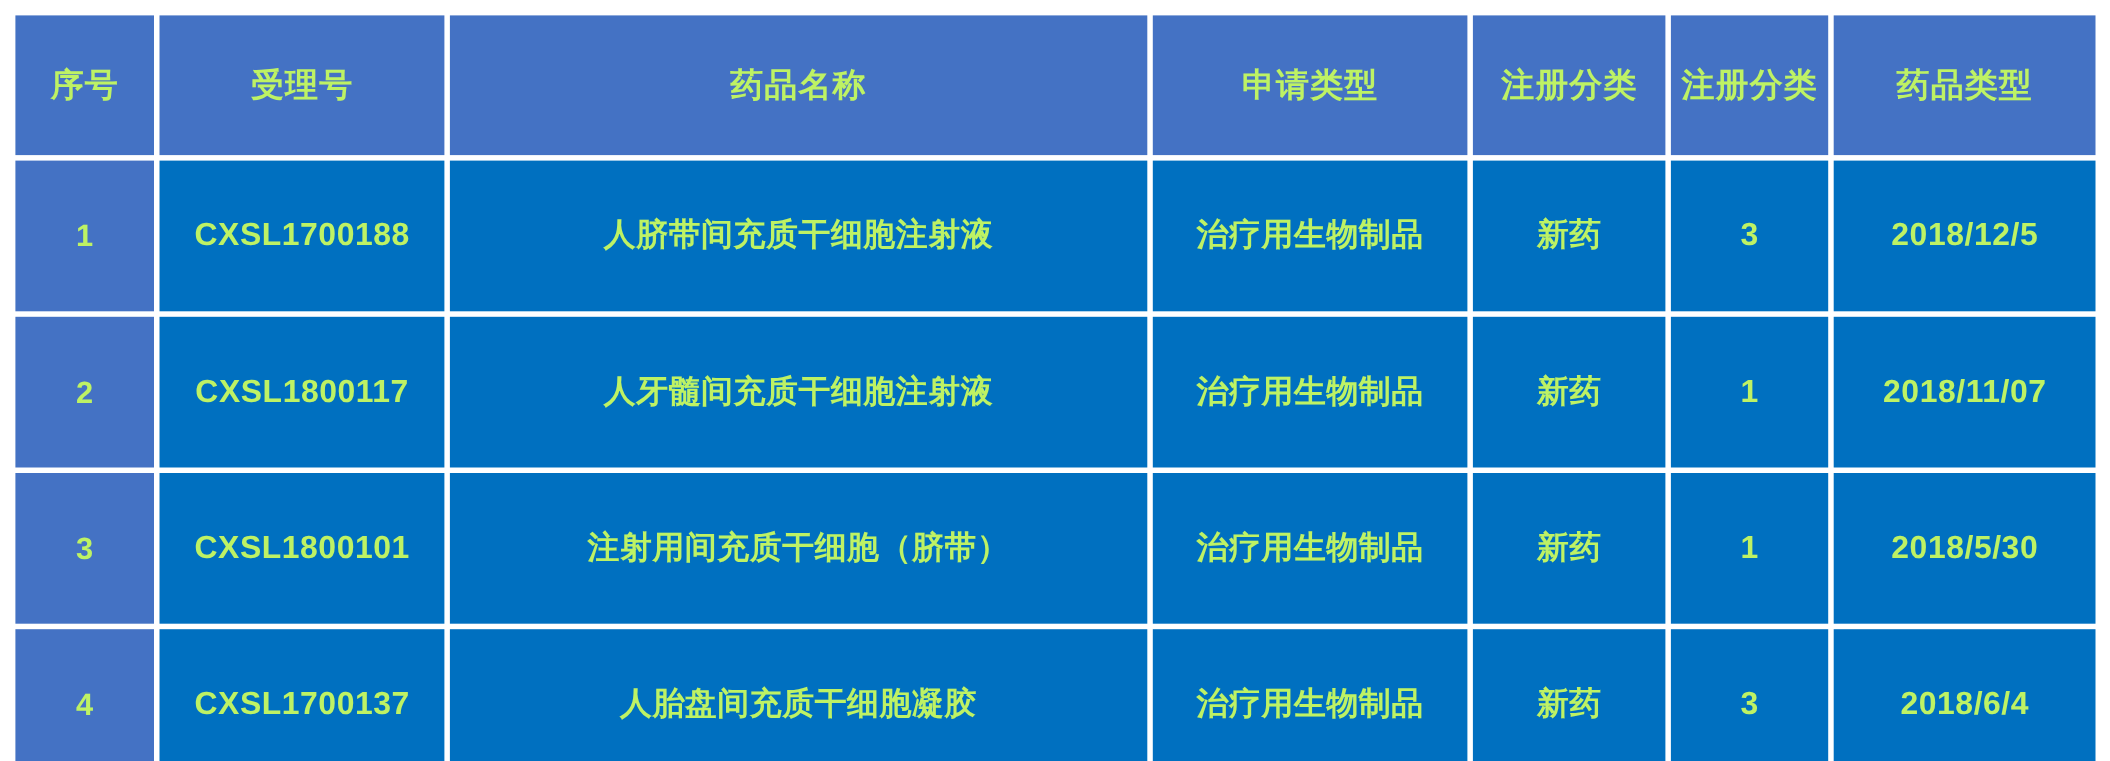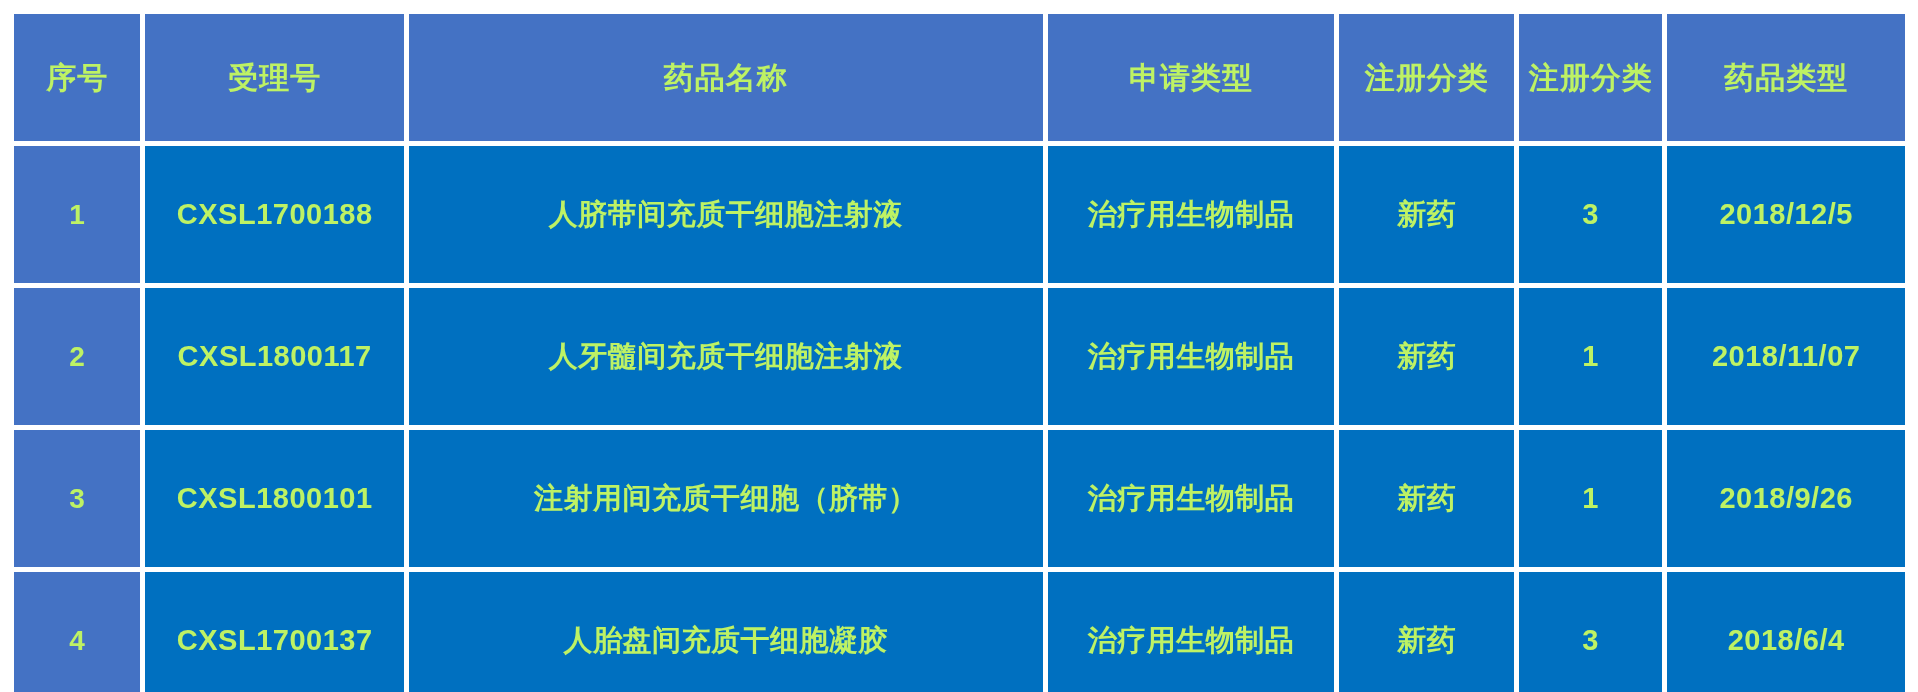--- a/index.html
+++ b/index.html
@@ -121,21 +121,21 @@
         <td class="col-reg">1</td>
         <td class="col-date">2018/11/07</td>
       </tr>
       <tr class="data-row">
         <td class="col-index">3</td>
         <td class="col-code">CXSL1800101</td>
         <td class="col-name">注射用间充质干细胞（脐带）</td>
         <td class="col-type">治疗用生物制品</td>
         <td class="col-apptype">新药</td>
         <td class="col-reg">1</td>
-        <td class="col-date">2018/9/26</td>
+        <td class="col-date">2018/5/30</td>
       </tr>
       <tr class="data-row">
         <td class="col-index">4</td>
         <td class="col-code">CXSL1700137</td>
         <td class="col-name">人胎盘间充质干细胞凝胶</td>
         <td class="col-type">治疗用生物制品</td>
         <td class="col-apptype">新药</td>
         <td class="col-reg">3</td>
         <td class="col-date">2018/6/4</td>
       </tr>

